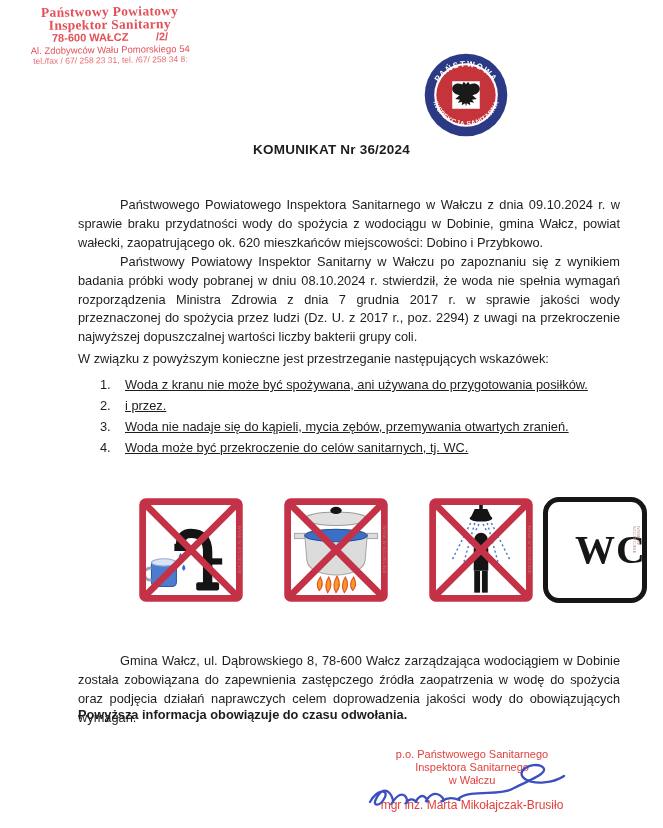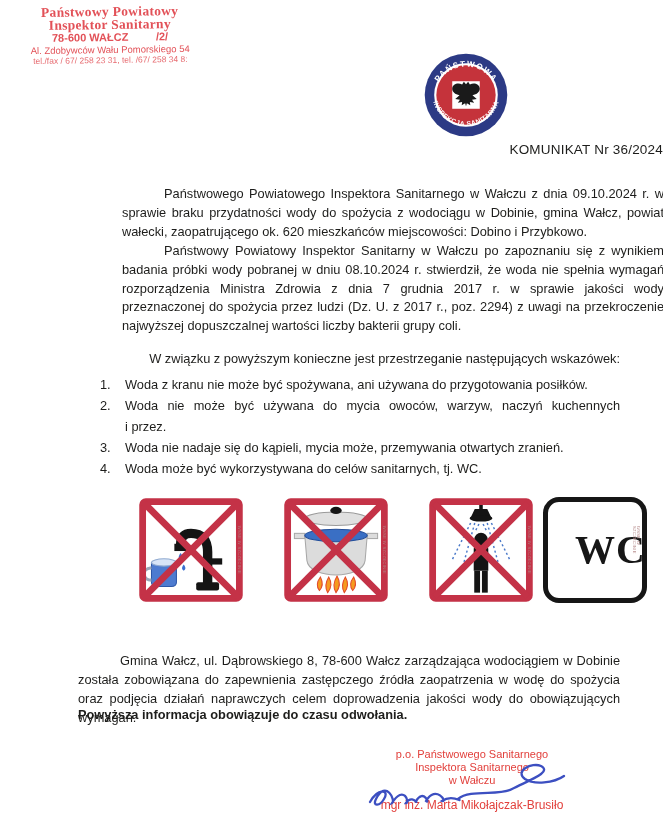--- a/index.html
+++ b/index.html
@@ -12,32 +12,32 @@
   .stamp .l1,.stamp .l2{font-family:"Liberation Serif",serif;font-weight:bold;
          font-size:13.5px;line-height:13px;letter-spacing:.3px;}
   .stamp .l3{font-size:11px;font-weight:bold;line-height:13px;white-space:pre;}
   .stamp .l4{font-size:9.5px;line-height:11px;white-space:nowrap;}
   .stamp .l5{font-size:8.5px;line-height:11px;white-space:nowrap;opacity:.85;}
 
   
   .seal{position:absolute;left:423px;top:52px;width:86px;height:86px;}
 
   
-  .title{position:absolute;left:0;top:142px;width:100%;text-align:right;
-         font-weight:normal;font-size:13.5px;letter-spacing:.2px;}
+  .title{position:absolute;left:0;top:142px;width:100%;text-align:center;
+         font-weight:bold;font-size:13.5px;letter-spacing:.2px;}
 
   
   .block{position:absolute;left:78px;width:542px;font-size:12.8px;line-height:18.9px;}
   .para{text-align:justify;text-indent:42px;margin:0;}
-  .p1p2{top:185px;margin-left:44px;}
-  .intro{top:350px;text-align:right;}
+  .p1p2{top:196px;}
+  .intro{top:350px;}
   .list{position:absolute;left:100px;top:374px;width:520px;font-size:12.8px;line-height:21px;}
   .li{display:flex;}
   .li .num{width:18px;flex:0 0 18px;}
-  .li .li-text{flex:1;text-align:justify;padding-left:7px;}
+  .li .li-text{flex:1;text-align:justify;padding-left:7px;text-decoration:underline;}
   .force-justify{display:block;text-align:justify;text-align-last:justify;}
   .li-line2{display:block;}
   .p3{top:652px;}
   .p4{top:706px;font-weight:bold;}
 
   
   .picto-row{position:absolute;left:108px;top:497px;display:flex;gap:10px;}
   .picto{position:relative;width:104px;height:106px;background:#fff;padding-left:31px;}
   .picto svg{display:block;width:100%;height:100%;}
   .wm{position:absolute;right:2px;top:50%;transform:translateY(-50%);
@@ -98,31 +98,30 @@
   <div class="block intro">W związku z powyższym konieczne jest przestrzeganie następujących wskazówek:</div>
 
   <div class="list">
     <div class="li">
       <span class="num">1.</span>
       <div class="li-text">Woda z kranu nie może być spożywana, ani używana do przygotowania posiłków.</div>
     </div>
     <div class="li">
       <span class="num">2.</span>
       <div class="li-text">
-        <span class="force-justify">Woda nie może być używana do mycia owoców, warzyw, naczyń kuchennych</span>
         <span class="li-line2">i przez.</span>
       </div>
     </div>
     <div class="li">
       <span class="num">3.</span>
-      <div class="li-text">Woda nie nadaje się do kąpieli, mycia może, przemywania otwartych zranień.</div>
+      <div class="li-text">Woda nie nadaje się do kąpieli, mycia zębów, przemywania otwartych zranień.</div>
     </div>
     <div class="li">
       <span class="num">4.</span>
-      <div class="li-text">Woda może być wykorzystywana do celów sanitarnych, tj. WC.</div>
+      <div class="li-text">Woda może być przekroczenie do celów sanitarnych, tj. WC.</div>
     </div>
   </div>
 
   <div class="picto-row">
 
     <div class="picto">
       <svg viewBox="0 0 100 100">
         <g>
           <path d="M12 62 L12 81 Q12 85 17 85 L31 85 Q36 85 36 81 L36 62 Z" fill="#4d7bd0" stroke="#2d57a8" stroke-width="1"></path>
           <ellipse cx="24" cy="62" rx="12" ry="3.5" fill="#d7e4f7" stroke="#8fa9cf" stroke-width="1"></ellipse>

